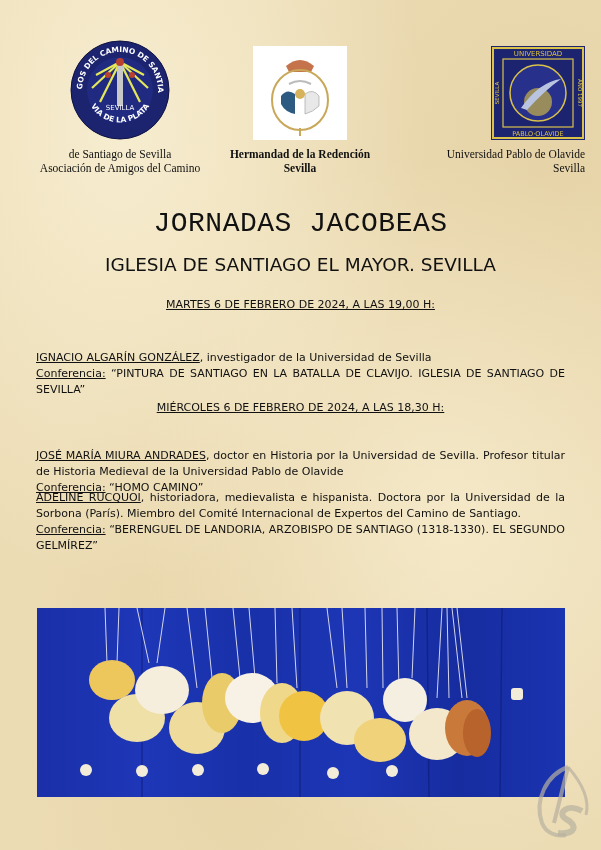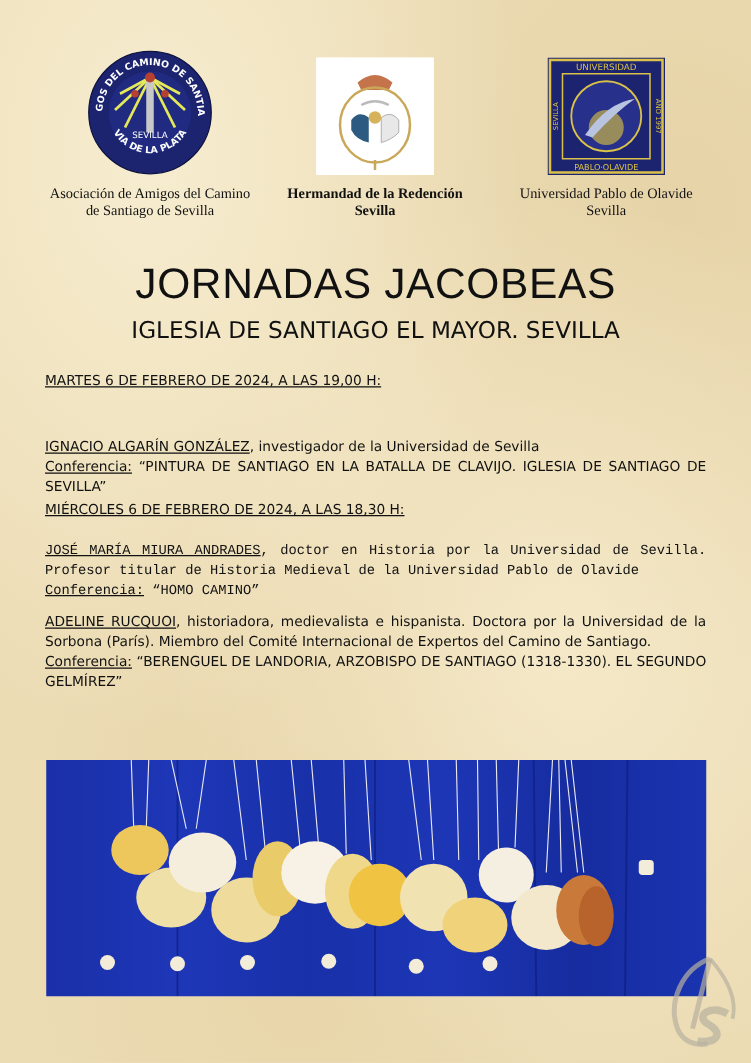--- a/index.html
+++ b/index.html
@@ -11,38 +11,38 @@
       radial-gradient(ellipse at 40% 85%, rgba(225,200,150,0.35), transparent 45%),
       radial-gradient(ellipse at 90% 20%, rgba(220,195,145,0.35), transparent 40%),
       #ecdcb4;
     color: #111;
   }
   .logo-row { position: absolute; top: 40px; left: 0; width: 601px; height: 140px; }
   .logo-col { position: absolute; top: 0; text-align: center; font-family: "Liberation Serif", serif; font-size: 11.5px; line-height: 14px; color: #111; }
   .logo-col .cap { margin-top: 4px; }
   .col1 { left: 20px; width: 200px; }
   .col2 { left: 215px; width: 170px; font-weight: bold; }
-  .col3 { left: 385px; width: 200px; }
+  .col3 { left: 385px; width: 200px; text-align: right; }
   .logo1 { width: 100px; height: 100px; margin: 0 auto; }
   .logo2 { width: 94px; height: 94px; margin: 6px auto 0; background: #fff; }
   .logo3 { width: 94px; height: 94px; margin: 6px auto 0; }
 
   .title { position: absolute; top: 208px; left: 0; width: 601px; text-align: center;
-    font-family: Liberation Sans, sans-serif; font-size: 34px; letter-spacing: 0.5px; color: #111; }
+    font-family: Liberation Mono, monospace; font-size: 28px; letter-spacing: 0.5px; color: #111; }
   .subtitle { position: absolute; top: 254px; left: 0; width: 601px; text-align: center;
     font-family: "DejaVu Sans", sans-serif; font-size: 18.5px; color: #111; }
 
   .body-text { position: absolute; left: 36px; width: 529px; font-family: "DejaVu Sans", sans-serif;
     font-size: 11px; line-height: 16px; color: #111; text-align: justify; }
-  .center { }
+  .center { text-align: center; }
   .u { text-decoration: underline; }
   .day1 { top: 297px; }
   .p1 { top: 350px; }
   .day2 { top: 400px; }
-  .p2 { top: 433px; font-family: Liberation Mono, monospace; }
+  .p2 { top: 448px; }
   .p3 { top: 490px; }
 
   .photo { position: absolute; left: 37px; top: 608px; width: 528px; height: 189px; overflow: hidden;
     background: linear-gradient(90deg, #1a2fa8 0%, #1e37b8 20%, #1830a8 40%, #1d36b6 60%, #162c9f 80%, #1a33b0 100%); }
   .watermark { position: absolute; left: 528px; top: 763px; width: 68px; height: 78px; }
 </style>
 </head>
 <body>
 
 <div class="logo-row">
@@ -62,22 +62,22 @@
       <circle cx="50" cy="22" r="4" fill="#b84030"></circle>
       <circle cx="38" cy="35" r="3" fill="#b84030"></circle>
         <circle cx="62" cy="35" r="3" fill="#b84030"></circle>
       <text x="50" y="70" font-size="7" fill="#fff" text-anchor="middle" font-family="DejaVu Sans, sans-serif">SEVILLA</text>
       <path id="arcTop" d="M 12 50 A 38 38 0 0 1 88 50" fill="none"></path>
       <path id="arcBot" d="M 18 60 A 34 34 0 0 0 82 60" fill="none"></path>
       <text font-size="7.5" fill="#fff" font-weight="bold" font-family="DejaVu Sans, sans-serif"><textPath href="#arcTop" startOffset="50%" text-anchor="middle">AMIGOS DEL CAMINO DE SANTIAGO</textPath></text>
       <text font-size="7.5" fill="#fff" font-weight="bold" font-family="DejaVu Sans, sans-serif"><textPath href="#arcBot" startOffset="50%" text-anchor="middle">VIA DE LA PLATA</textPath></text>
     </svg>
     <div class="cap">
+      <div>de Santiago de Sevilla</div>
       <div>Asociación de Amigos del Camino</div>
-      <div>de Santiago de Sevilla</div>
     </div>
   </div>
 
   <div class="logo-col col2">
     <svg class="logo2" viewBox="0 0 94 94">
       <rect width="94" height="94" fill="#fff"></rect>
       <path d="M33 20 Q47 8 61 20 L58 26 L36 26 Z" fill="#c4734a"></path>
       <ellipse cx="47" cy="54" rx="28" ry="30" fill="none" stroke="#c9a85a" stroke-width="2"></ellipse>
       <path d="M28 50 Q34 42 42 48 L42 68 Q32 66 28 58 Z" fill="#2d5a80"></path>
       <path d="M52 48 Q60 42 66 50 L66 60 Q60 66 52 68 Z" fill="#e8e8e8" stroke="#999" stroke-width="0.6"></path>

